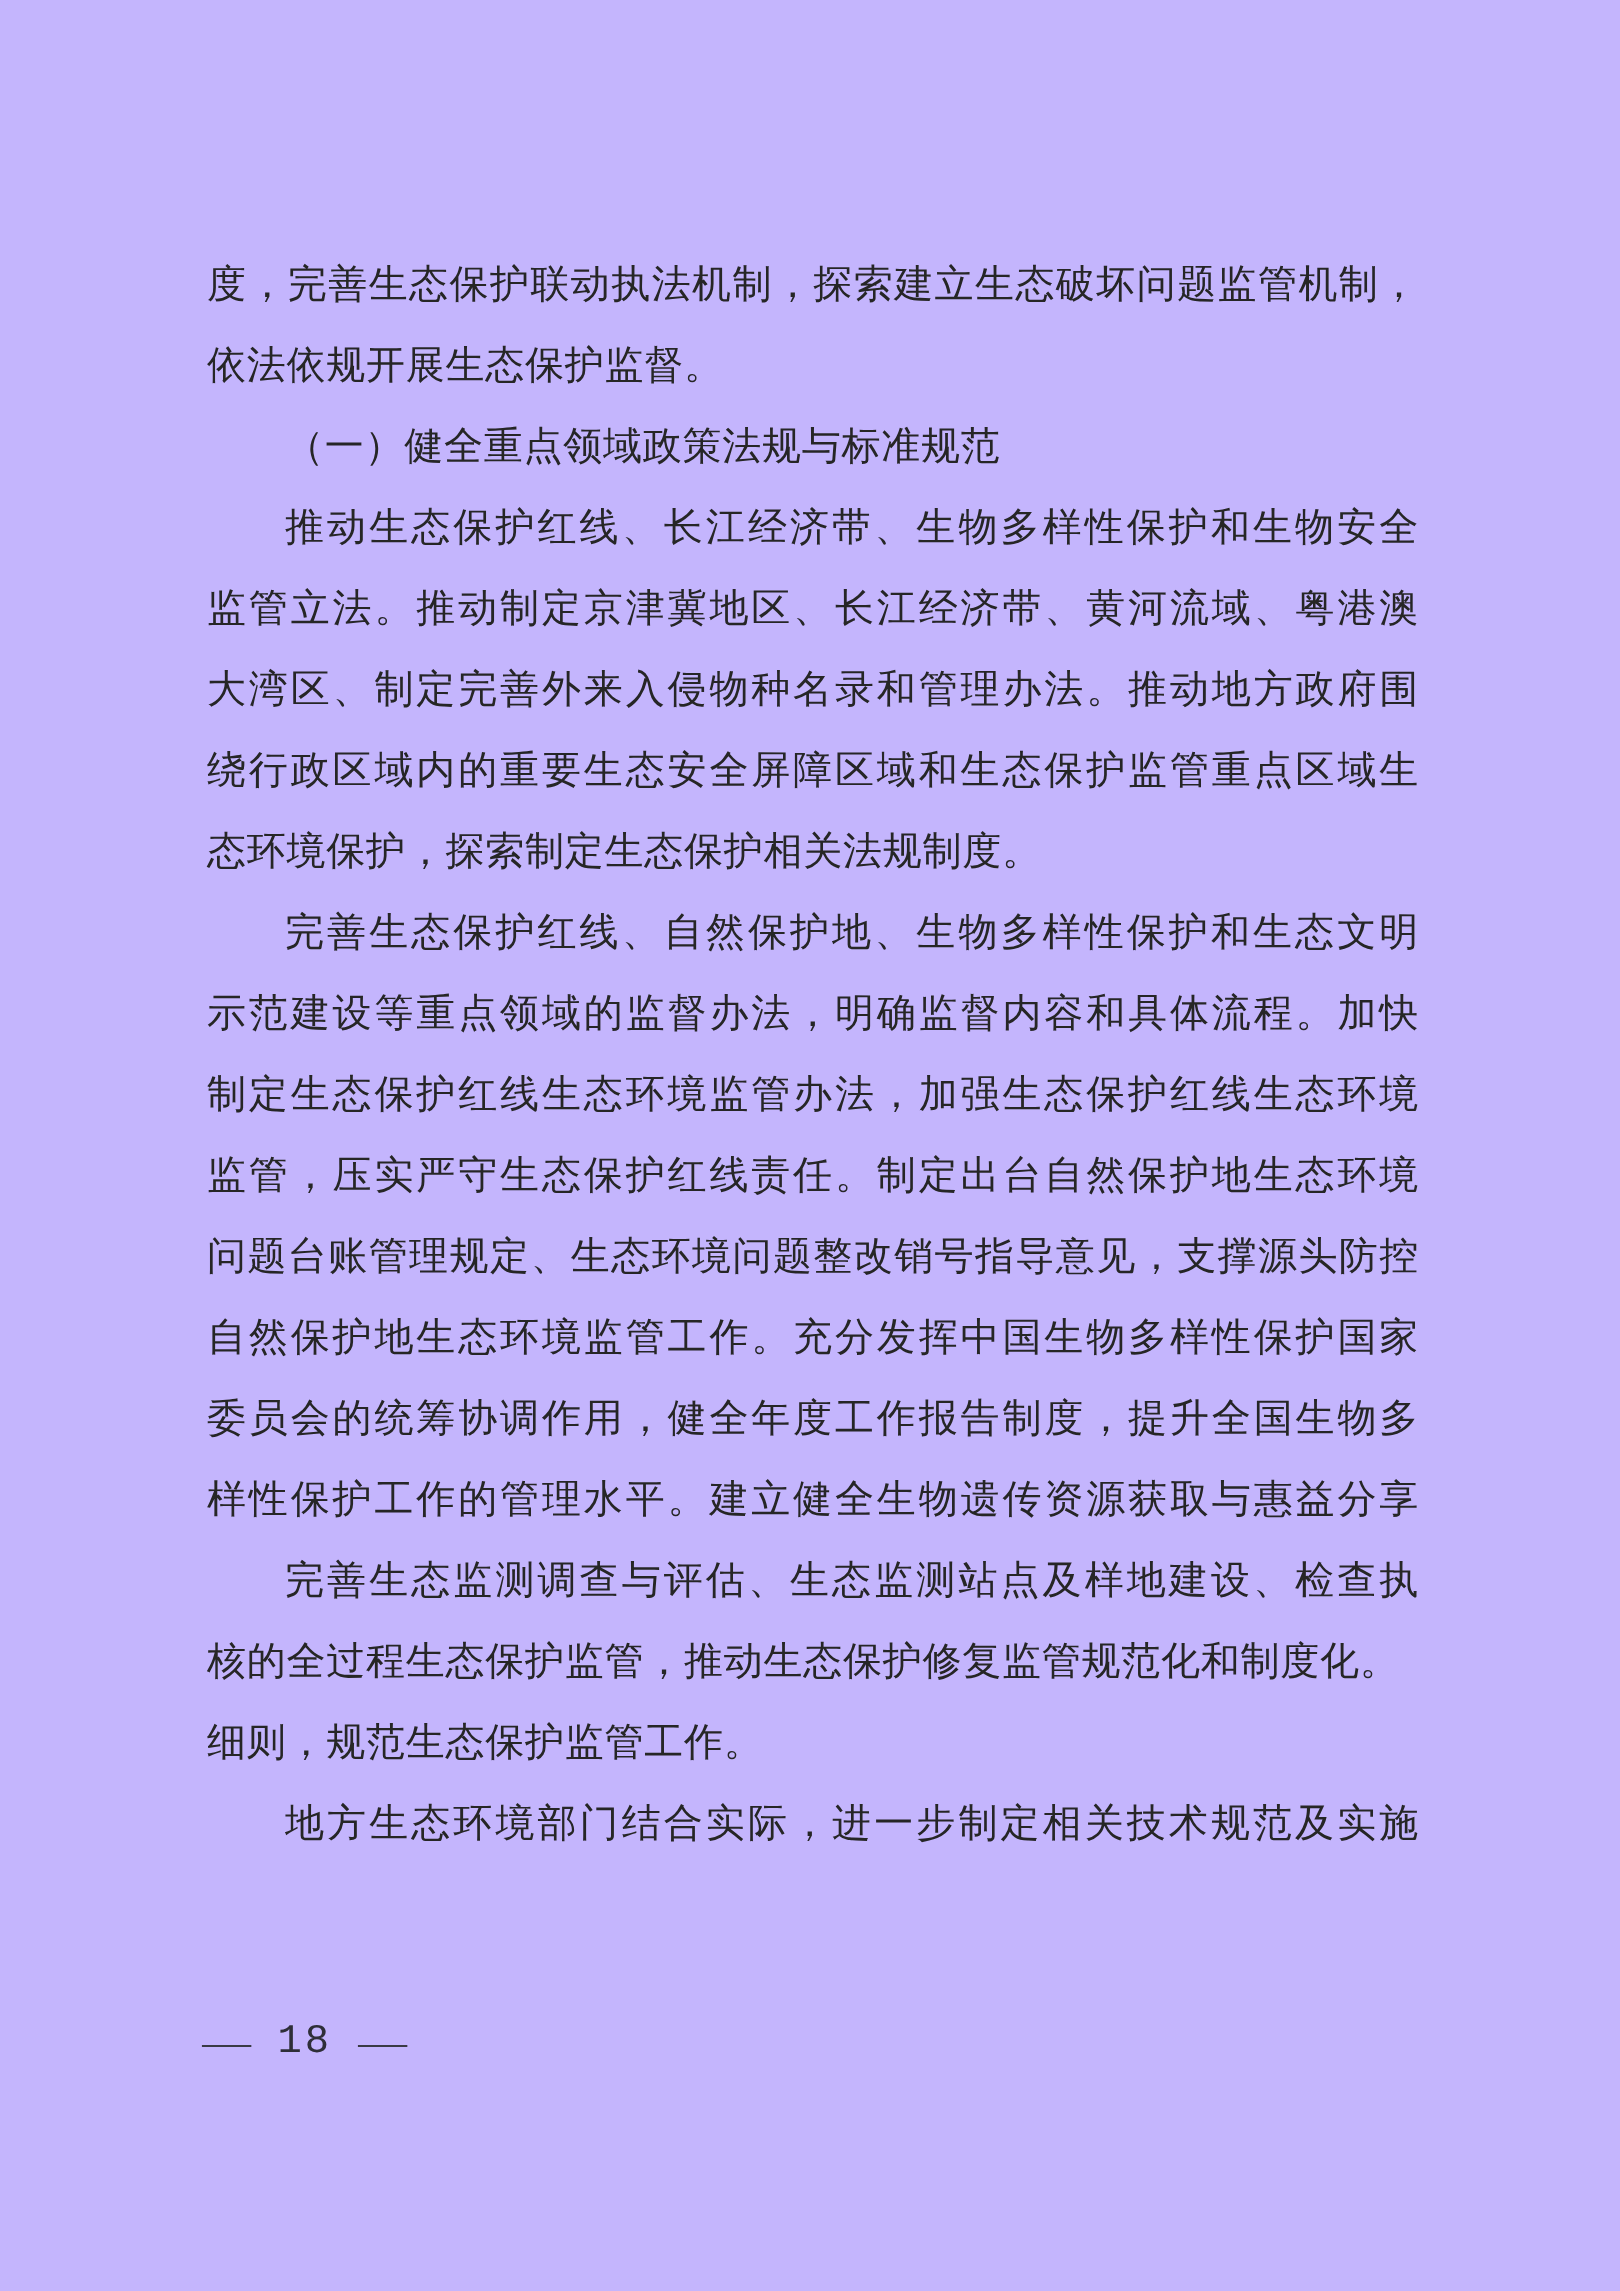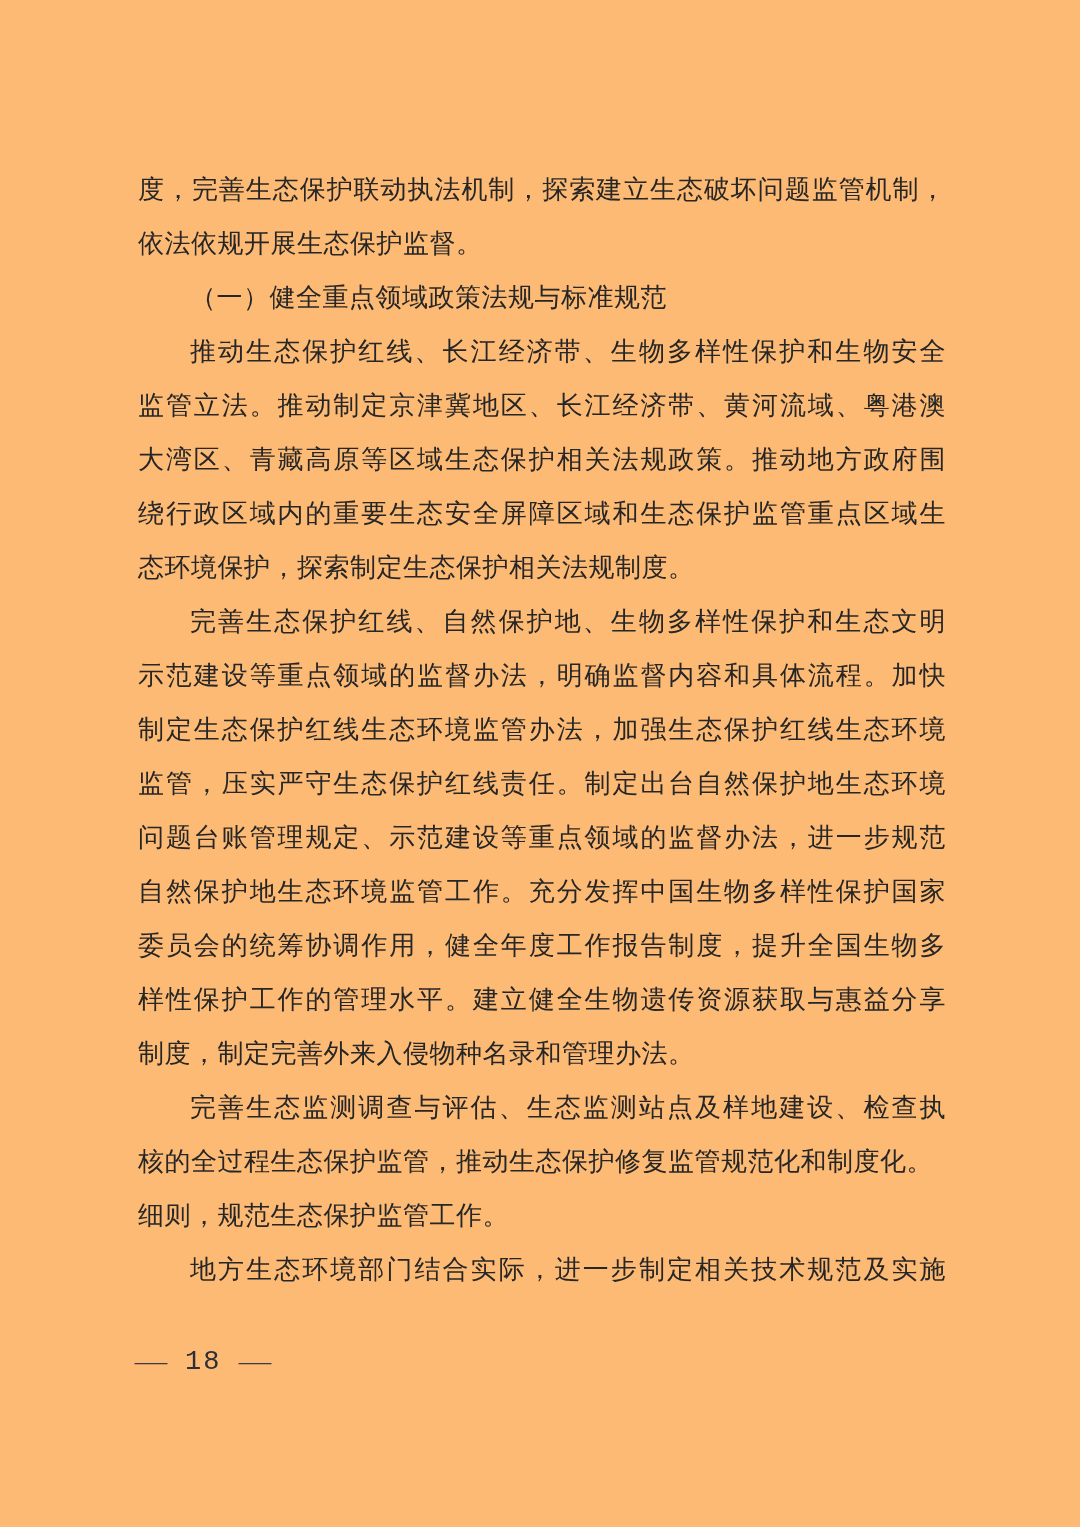--- a/index.html
+++ b/index.html
@@ -10,21 +10,21 @@
   body {
     width: 1080px;
     height: 1527px;
     position: relative;
     overflow: hidden;
     font-family: "Liberation Serif", serif;
   }
   .page {
     position: absolute;
     inset: 0;
-    background: #fdba74;
+    background: #c4b5fd;
   }
   .doc-body {
     position: absolute;
     left: 138px;
     top: 163px;
     width: 808px;
     font-size: 26px;
     line-height: 54px;
     color: #262626;
     letter-spacing: 0.5px;
@@ -75,32 +75,31 @@
 <body>
 
 <div class="page">
 
   <div class="doc-body" id="doc-body">
       <div class="line justified">度，完善生态保护联动执法机制，探索建立生态破坏问题监管机制，</div>
       <div class="line lastline">依法依规开展生态保护监督。</div>
       <div class="line firstindent">（一）健全重点领域政策法规与标准规范</div>
       <div class="line justified firstindent">推动生态保护红线、长江经济带、生物多样性保护和生物安全</div>
       <div class="line justified">监管立法。推动制定京津冀地区、长江经济带、黄河流域、粤港澳</div>
-      <div class="line justified">大湾区、青藏高原等区域生态保护相关法规政策。推动地方政府围</div>
+      <div class="line justified">大湾区、制定完善外来入侵物种名录和管理办法。推动地方政府围</div>
       <div class="line justified">绕行政区域内的重要生态安全屏障区域和生态保护监管重点区域生</div>
       <div class="line lastline">态环境保护，探索制定生态保护相关法规制度。</div>
       <div class="line justified firstindent">完善生态保护红线、自然保护地、生物多样性保护和生态文明</div>
       <div class="line justified">示范建设等重点领域的监督办法，明确监督内容和具体流程。加快</div>
       <div class="line justified">制定生态保护红线生态环境监管办法，加强生态保护红线生态环境</div>
       <div class="line justified">监管，压实严守生态保护红线责任。制定出台自然保护地生态环境</div>
-      <div class="line justified">问题台账管理规定、示范建设等重点领域的监督办法，进一步规范</div>
+      <div class="line justified">问题台账管理规定、生态环境问题整改销号指导意见，支撑源头防控</div>
       <div class="line justified">自然保护地生态环境监管工作。充分发挥中国生物多样性保护国家</div>
       <div class="line justified">委员会的统筹协调作用，健全年度工作报告制度，提升全国生物多</div>
       <div class="line justified">样性保护工作的管理水平。建立健全生物遗传资源获取与惠益分享</div>
-      <div class="line lastline">制度，制定完善外来入侵物种名录和管理办法。</div>
       <div class="line justified firstindent">完善生态监测调查与评估、生态监测站点及样地建设、检查执</div>
       <div class="line lastline">核的全过程生态保护监管，推动生态保护修复监管规范化和制度化。</div>
       <div class="line lastline">细则，规范生态保护监管工作。</div>
       <div class="line justified firstindent">地方生态环境部门结合实际，进一步制定相关技术规范及实施</div>
     </div>
 
   <div class="page-footer">
     <span class="dash">—</span>
     <span class="page-num">18</span>
     <span class="dash">—</span>

